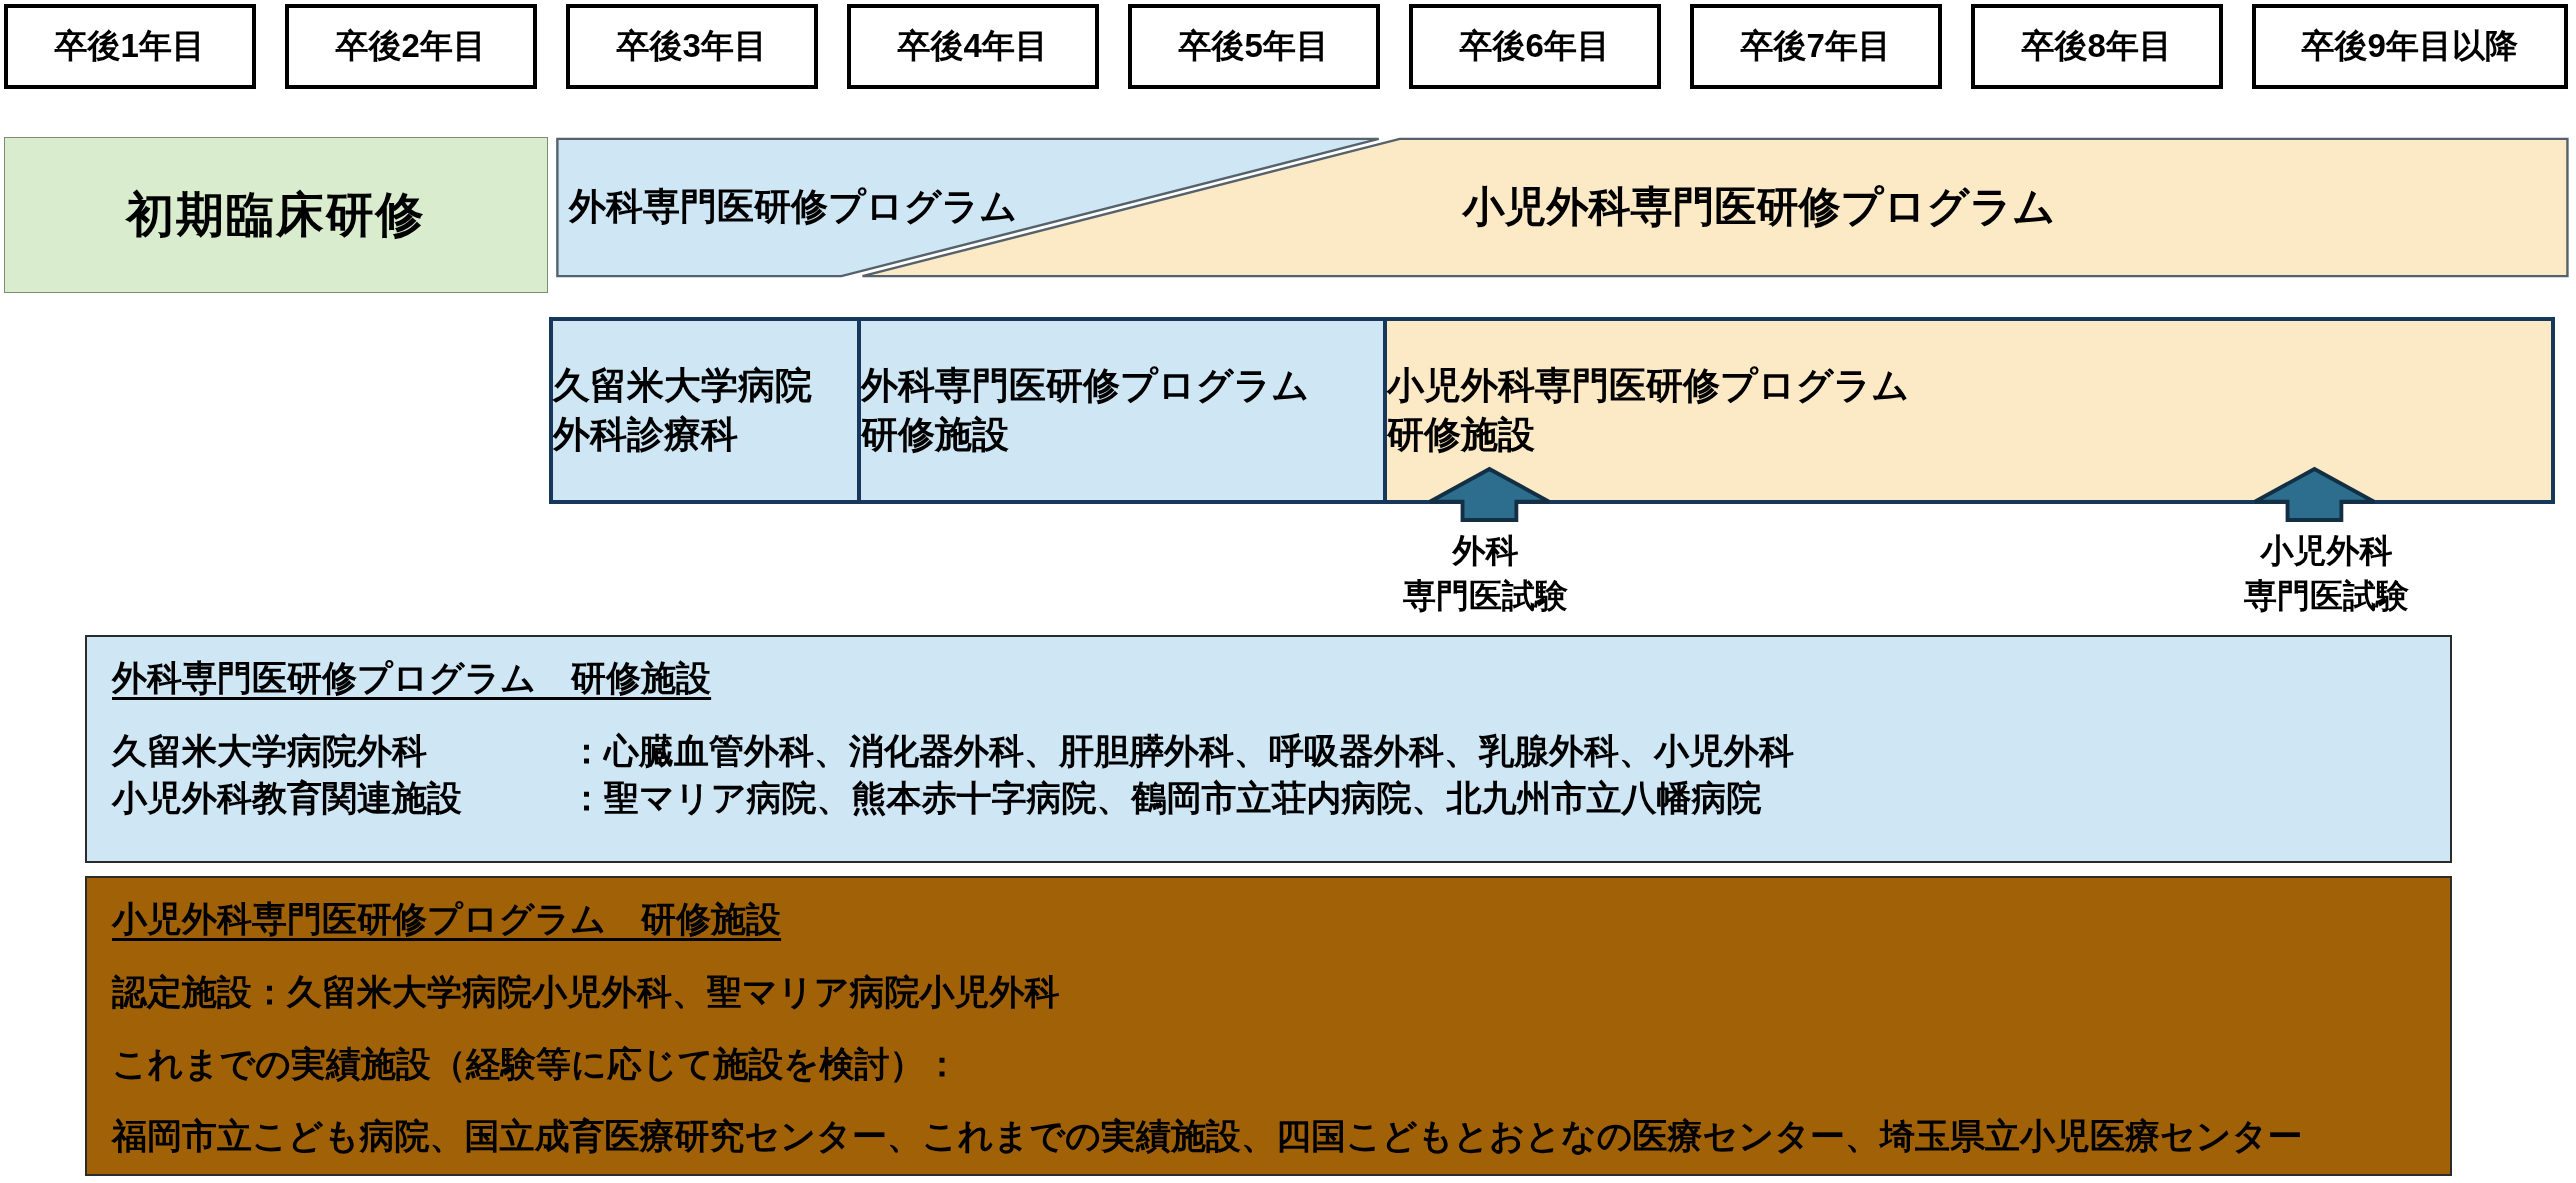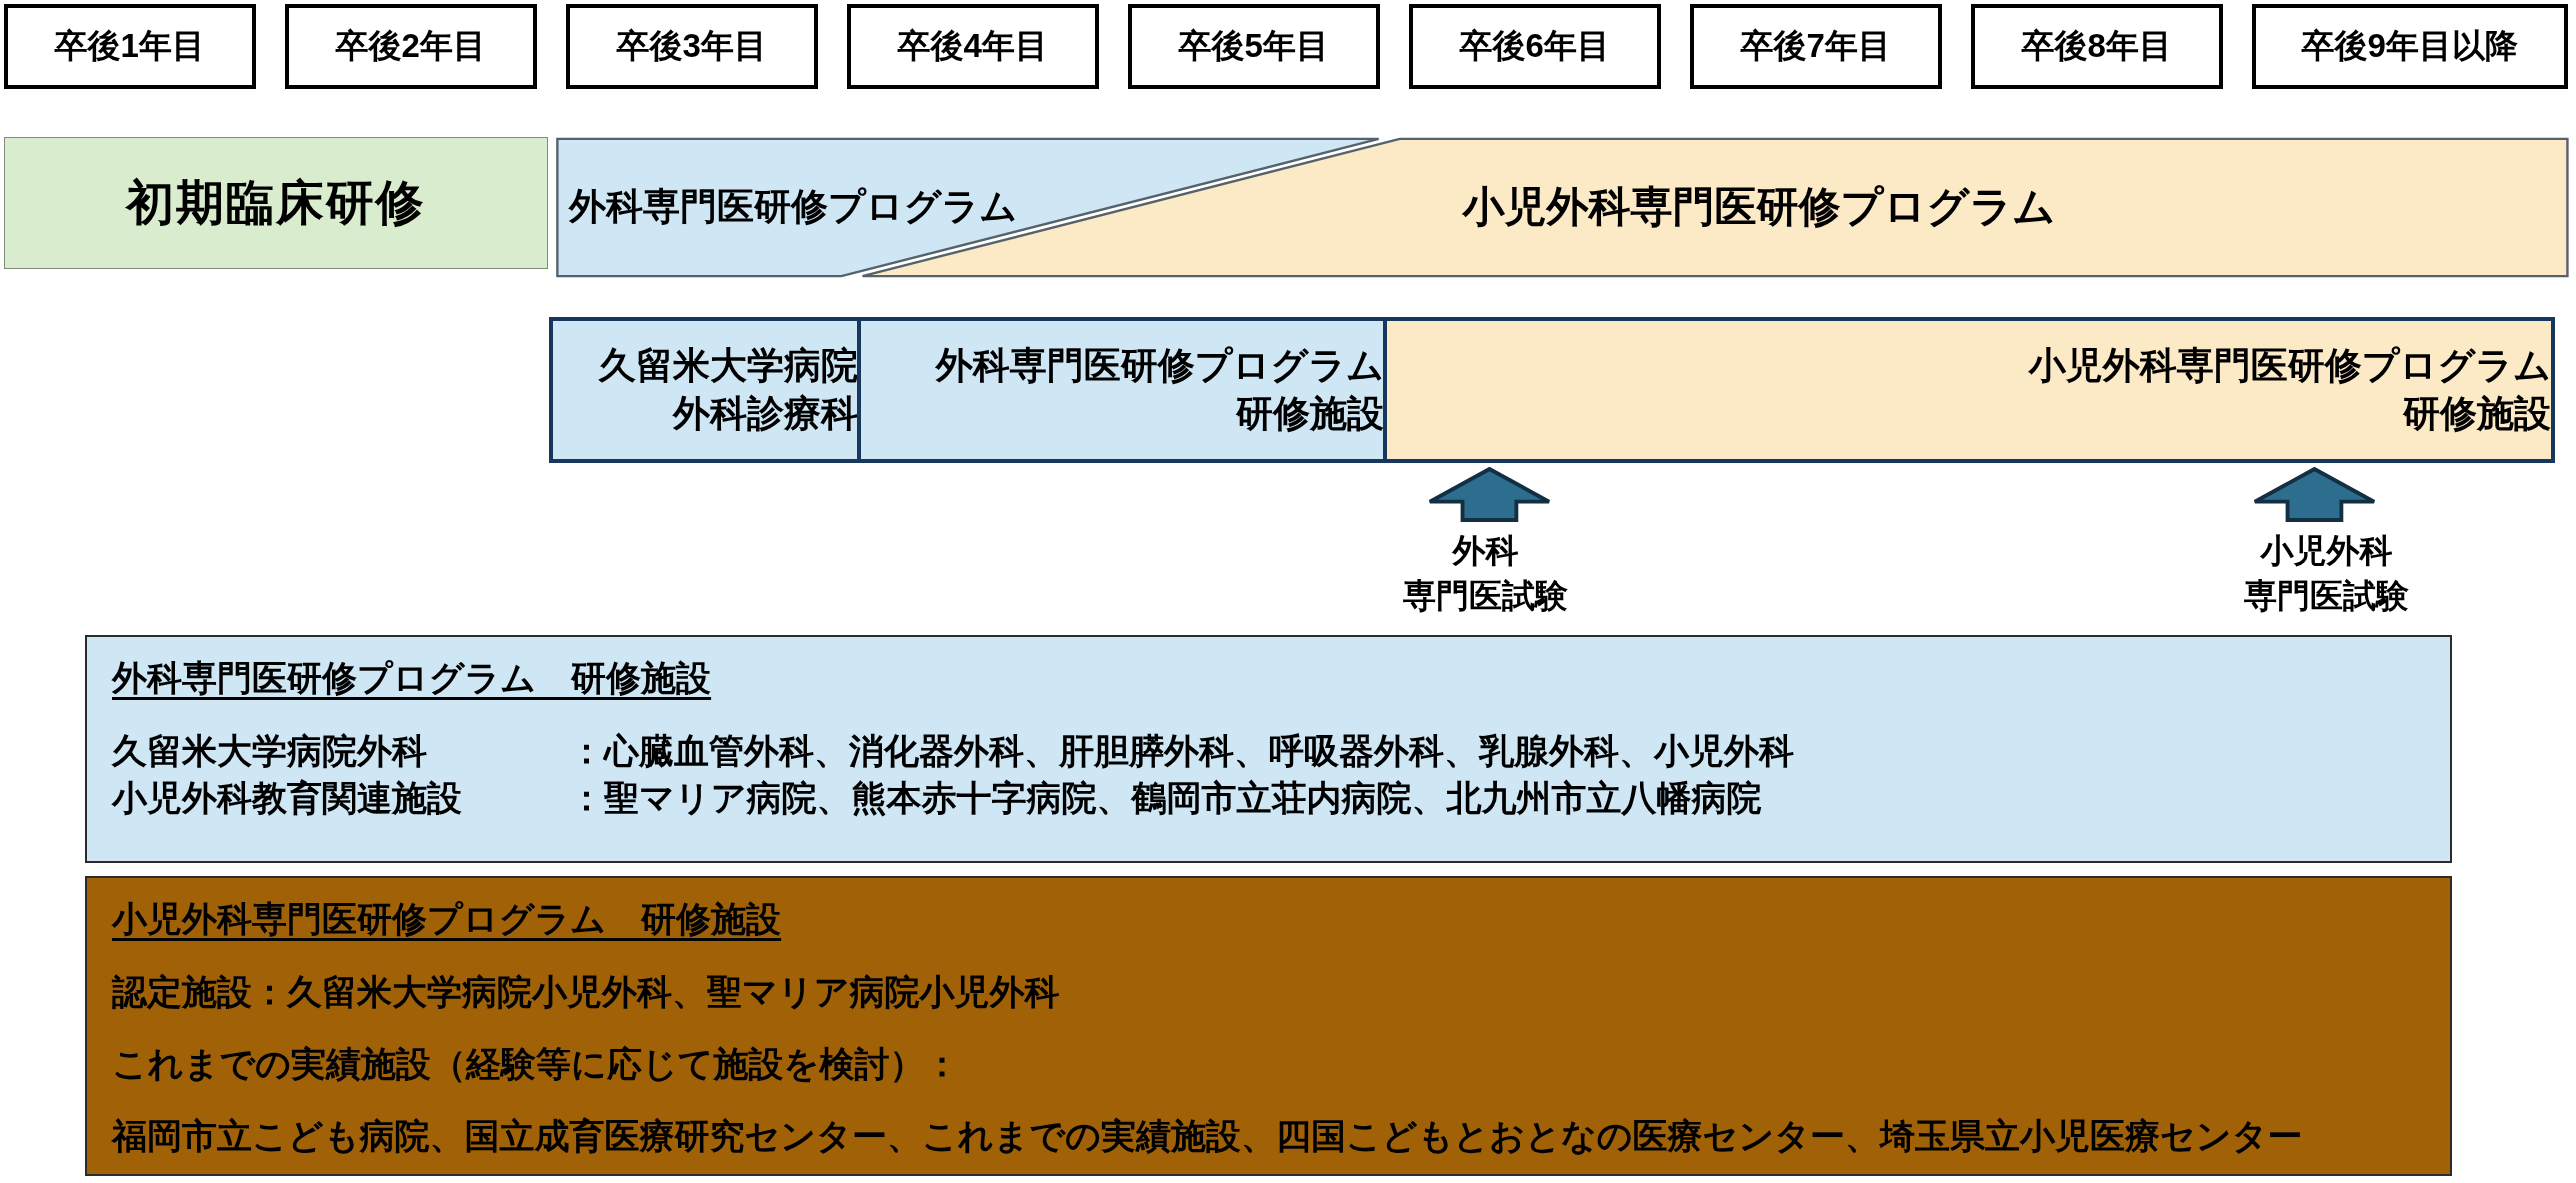--- a/index.html
+++ b/index.html
@@ -21,39 +21,39 @@
     flex:0 0 252px;
     background:#ffffff;
     border:4.8px solid #000000;
     box-sizing:border-box;
     display:flex;align-items:center;justify-content:center;
     font-size:33px;white-space:nowrap;
   }
   .year-box.wide{flex:1 1 auto;}
   
   .green-box{
-    position:absolute;left:3.8px;top:137px;width:544px;height:132px;
+    position:absolute;left:3.8px;top:137px;width:544px;height:156px;
     background:#d9ecce;border:1.9px solid #7d8e74;box-sizing:border-box;
     display:flex;align-items:center;justify-content:center;
     font-size:48px;letter-spacing:1.9px;white-space:nowrap;
   }
   .band-svg{position:absolute;left:0;top:137px;width:2576px;height:142px;}
   .poly-blue{fill:#cfe7f5;stroke:#55626b;stroke-width:2.5;}
   .poly-orange{fill:#fce9c5;stroke:#55626b;stroke-width:2.5;}
   .band-text{
     position:absolute;top:137px;height:140px;
     display:flex;align-items:center;white-space:nowrap;
   }
   .band-text.blue{left:569px;width:596px;justify-content:flex-start;font-size:37px;}
   .band-text.orange{left:1163px;width:1192px;justify-content:center;font-size:42px;}
   
   .fac-box{
-    position:absolute;top:317px;height:146px;
+    position:absolute;top:317px;height:187px;
     border:4.8px solid #17375d;box-sizing:border-box;
-    display:flex;flex-direction:column;align-items:flex-end;justify-content:center;
+    display:flex;flex-direction:column;align-items:flex-start;justify-content:center;
     font-size:37px;line-height:1.3;text-align:center;white-space:nowrap;
   }
   .fac-a{left:549px;width:313px;background:#cfe7f5;}
   .fac-b{left:857px;width:531px;background:#cfe7f5;}
   .fac-c{left:1383px;width:1172px;background:#fce9c5;}
   
   .arrow-svg{position:absolute;left:0;top:465px;width:2576px;height:58px;}
   .arrow{fill:#2d6e8e;stroke:#122f44;stroke-width:4;}
   .exam-label{
     position:absolute;top:529px;width:317px;

